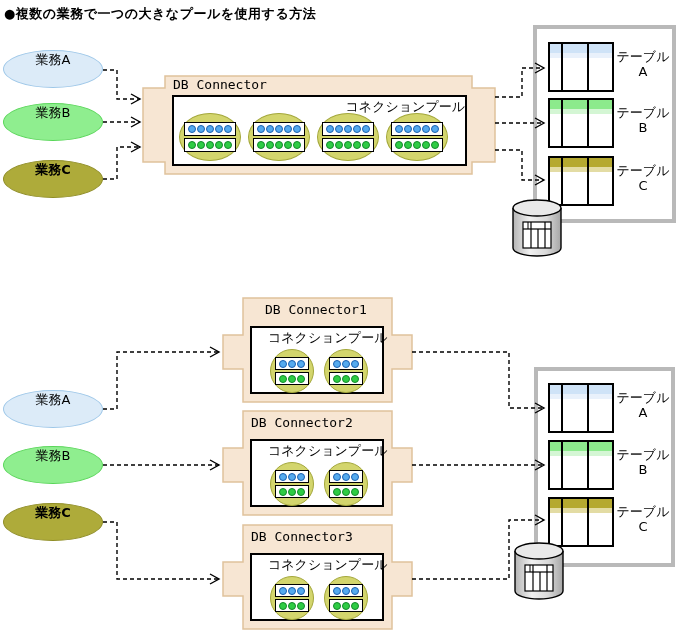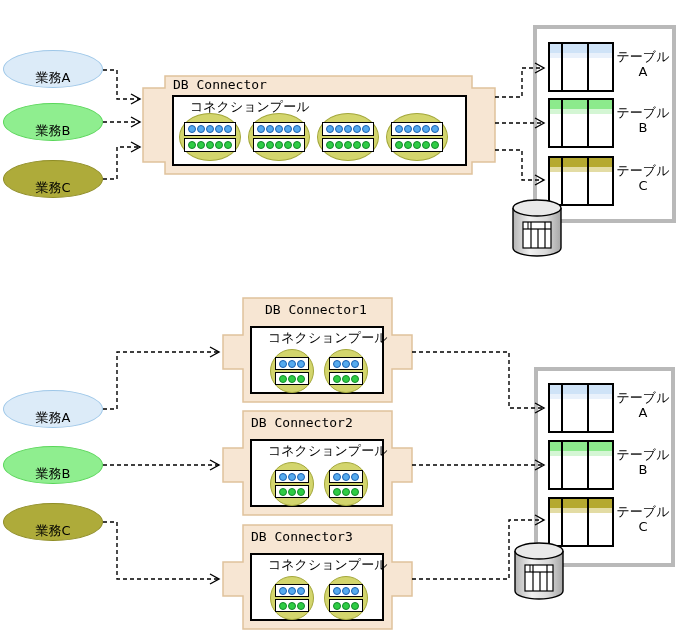--- a/index.html
+++ b/index.html
@@ -4,28 +4,28 @@
 <style>
   html,body{margin:0;padding:0;background:#fff;}
   .canvas{
     position:relative;width:679px;height:632px;background:#fff;overflow:hidden;
     font-family:"DejaVu Sans","Liberation Sans",sans-serif;color:#000;
   }
   .layer{position:absolute;left:0;top:0;pointer-events:none;}
   .sec-title{position:absolute;font-size:13px;font-weight:bold;letter-spacing:0.5px;white-space:nowrap;}
   
   .task{position:absolute;width:100px;height:38px;border-radius:50%;border:1.5px solid #000;
-        display:flex;align-items:flex-end;justify-content:center;font-size:13px;box-sizing:border-box;}
+        display:flex;align-items:flex-start;justify-content:center;font-size:13px;box-sizing:border-box;}
   .task-a{background:var(--task-a-fill);border-color:var(--task-a-border);}
   .task-b{background:var(--task-b-fill);border-color:var(--task-b-border);}
-  .task-c{background:var(--task-c-fill);border-color:var(--task-c-border);}
+  .task-c{background:var(--task-c-fill);border-color:var(--task-c-border);font-weight:bold;}
   
   .conn-label{position:absolute;font-size:13px;font-family:"DejaVu Sans Mono","DejaVu Sans",monospace;white-space:nowrap;}
   .pool-box{position:absolute;background:#fff;border:2px solid #000;box-sizing:border-box;}
-  .pool-label{font-size:13px;padding:1px 0 0 16px;white-space:nowrap;}
+  .pool-label{font-size:13px;padding:1px 0 0 16px;white-space:nowrap;text-align:right;}
   
   .unit{position:absolute;background:var(--pool-fill);border:1.5px solid var(--pool-border);
         display:flex;flex-direction:column;align-items:center;justify-content:center;gap:2px;box-sizing:border-box;}
   .unit-lg{width:62px;height:48px;border-radius:50%;}
   .unit-sm{width:44px;height:44px;border-radius:50%;}
   .row{background:#fff;border:1.5px solid #000;display:flex;align-items:center;justify-content:center;gap:1px;box-sizing:border-box;}
   .row-lg{width:52px;height:14px;}
   .row-sm{width:34px;height:13px;}
   .dot{width:6px;height:6px;border-radius:50%;display:inline-block;box-sizing:content-box;}
   .row-b .dot{background:var(--dot-blue);border:1px solid var(--dot-blue-border);}
@@ -49,20 +49,21 @@
 
 <div class="canvas">
 
   <svg class="layer" width="679" height="632">
     <path class="conn-shape" d="M165,76 H472 V88 H495 V162 H472 V174 H165 V162 H143 V88 H165 Z"></path>
     <path class="conn-shape" d="M243,298 H392 V335 H412 V369 H392 V402 H243 V369 H223 V335 H243 Z"></path>
     <path class="conn-shape" d="M243,411 H392 V448 H412 V482 H392 V515 H243 V482 H223 V448 H243 Z"></path>
     <path class="conn-shape" d="M243,525 H392 V562 H412 V596 H392 V629 H243 V596 H223 V562 H243 Z"></path>
   </svg>
 
+  <div class="sec-title" style="left:4px;top:5px">●複数の業務で一つの大きなプールを使用する方法</div>
 
   <div class="task task-a" style="left:3px;top:50px">
     <span>業務A</span>
     </div>
   <div class="task task-b" style="left:3px;top:103px">
     <span>業務B</span>
     </div>
   <div class="task task-c" style="left:3px;top:160px">
     <span>業務C</span>
     </div>

